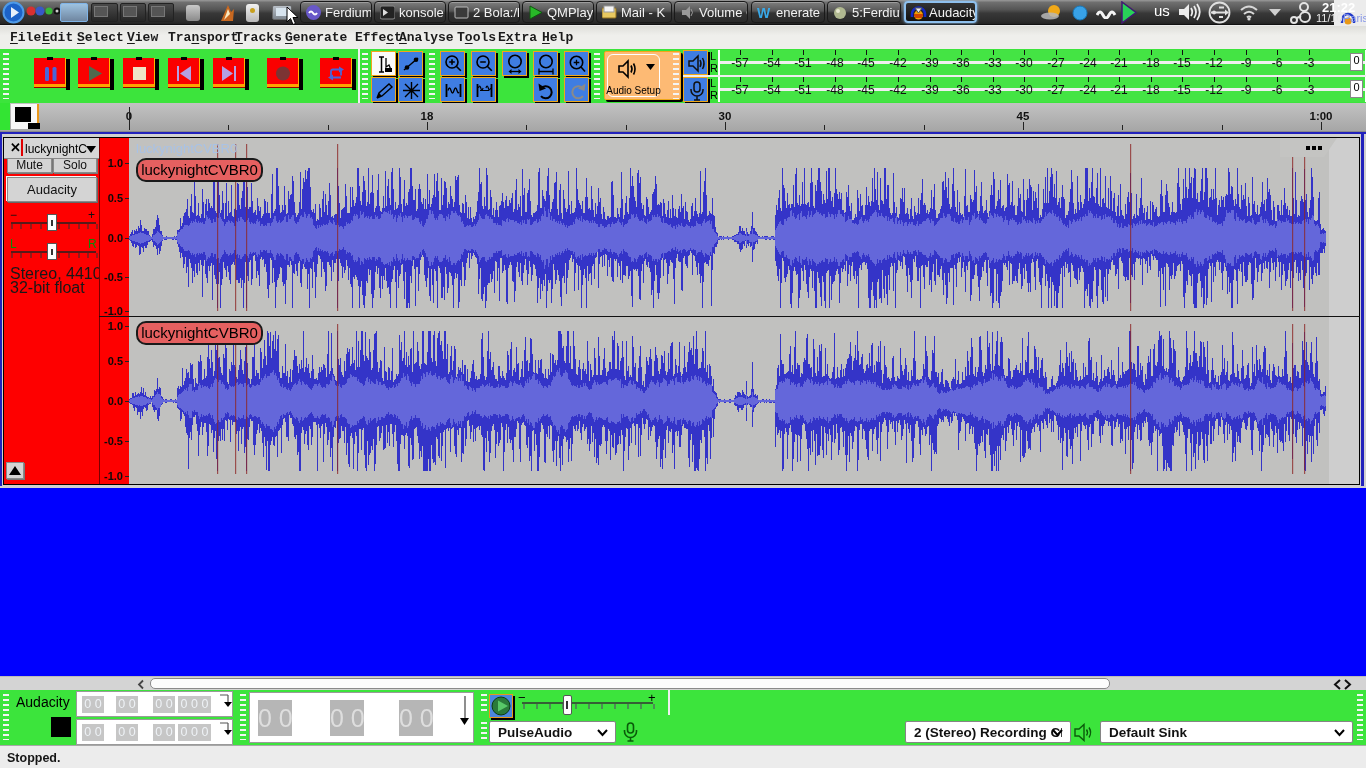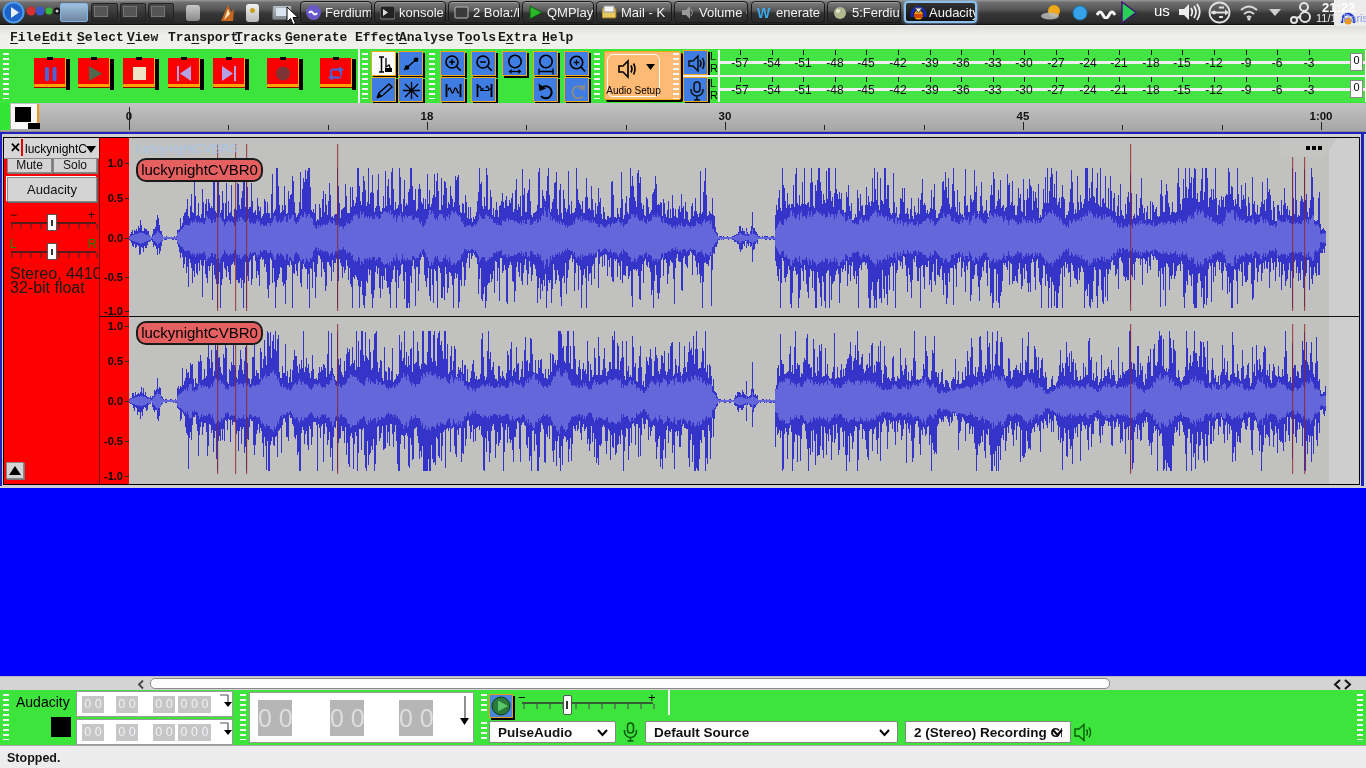--- a/index.html
+++ b/index.html
@@ -631,32 +631,32 @@
 <div class="dropdown" style="left:489px;top:31px;width:127px;height:22px">
       <span style="position:absolute;left:8px;top:1px;white-space:nowrap;overflow:hidden;max-width:109px">PulseAudio</span>
       <svg style="position:absolute;right:7px;top:7px" width="11" height="8">
         <path d="M1 1 L5.5 6 L10 1" stroke="#000" stroke-width="2" fill="none"></path>
       </svg>
     </div>
 <svg class="abs" style="left:622px;top:32px" width="17" height="21">
       <rect x="5.5" y="1" width="6" height="10" rx="3" stroke="#0a5a0a" stroke-width="1.6" fill="none"></rect>
       <path d="M2.5 8 v1.5 a6 6 0 0 0 12 0 V8 M8.5 15.5 v3.5 M5.5 19 h6" stroke="#0a5a0a" stroke-width="1.6" fill="none"></path>
     </svg>
-<div class="dropdown" style="left:645px;top:31px;width:253px;height:22px">
-      <span style="position:absolute;left:8px;top:1px;white-space:nowrap;overflow:hidden;max-width:235px">Default Source</span>
-      <svg style="position:absolute;right:7px;top:7px" width="11" height="8">
-        <path d="M1 1 L5.5 6 L10 1" stroke="#000" stroke-width="2" fill="none"></path>
-      </svg>
-    </div>
 <div class="dropdown" style="left:905px;top:31px;width:166px;height:22px">
       <span style="position:absolute;left:8px;top:1px;white-space:nowrap;overflow:hidden;max-width:148px">2 (Stereo) Recording Cha</span>
       <svg style="position:absolute;right:7px;top:7px" width="11" height="8">
         <path d="M1 1 L5.5 6 L10 1" stroke="#000" stroke-width="2" fill="none"></path>
       </svg>
     </div>
 <svg class="abs" style="left:1074px;top:33px" width="21" height="19">
       <polygon points="1,6 5,6 10,1.5 10,17.5 5,13 1,13" stroke="#0a5a0a" stroke-width="1.4" fill="none"></polygon>
       <path d="M12.5 6.5 q2 3 0 6 M15 4.5 q3.2 5 0 10" stroke="#0a5a0a" stroke-width="1.4" fill="none"></path>
     </svg>
+<div class="dropdown" style="left:1100px;top:31px;width:253px;height:22px">
+      <span style="position:absolute;left:8px;top:1px;white-space:nowrap;overflow:hidden;max-width:235px">Default Sink</span>
+      <svg style="position:absolute;right:7px;top:7px" width="11" height="8">
+        <path d="M1 1 L5.5 6 L10 1" stroke="#000" stroke-width="2" fill="none"></path>
+      </svg>
+    </div>
 <div class="grip" style="left:1357px;top:4px;height:46px"></div>
 </div>
 <div id="statusbar" class="abs">
     <div class="abs" style="left:7px;top:5px;font-size:12.5px;font-weight:bold;color:#151515">Stopped.</div>
   </div>
 </body></html>

